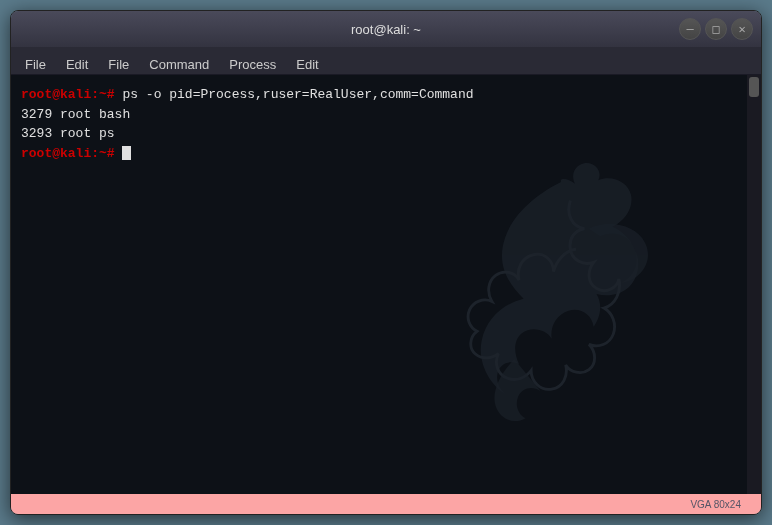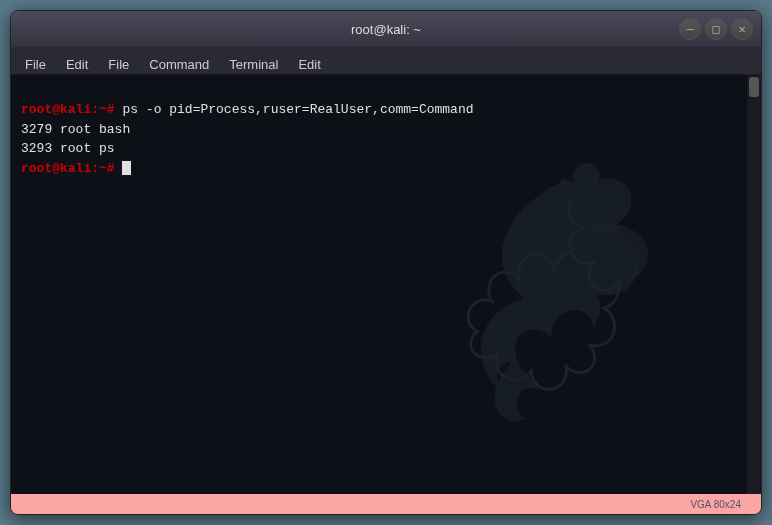--- a/index.html
+++ b/index.html
@@ -98,21 +98,21 @@
       bottom: 60px;
       right: 60px;
       width: 280px;
       height: 280px;
       opacity: 0.18;
     }
 
     .terminal-content {
       position: relative;
       z-index: 2;
-      padding: 25px 10px;
+      padding: 10px 10px;
       font-family: 'Courier New', monospace;
       font-size: 13px;
       line-height: 1.5;
     }
 
     .prompt-red {
       color: #cc0000;
       font-weight: bold;
     }
 
@@ -185,21 +185,21 @@
       <div class="win-btn">□</div>
       <div class="win-btn">✕</div>
     </div>
   </div>
 
   <div class="menu-bar">
     <span class="menu-item">File</span>
     <span class="menu-item">Edit</span>
     <span class="menu-item">File</span>
     <span class="menu-item">Command</span>
-    <span class="menu-item">Terminal</span>
+    <span class="menu-item">Process</span>
     <span class="menu-item">Edit</span>
   </div>
 
   <div class="terminal-body">
 
     <svg class="kali-dragon" viewBox="0 0 300 300" fill="none" xmlns="http://www.w3.org/2000/svg">
       <path d="M150 30 C130 40, 100 60, 90 90 C80 120, 95 140, 110 155 C90 160, 70 175, 65 200 C60 225, 75 250, 95 260 C85 255, 80 245, 82 235 C84 225, 95 220, 105 225 C100 215, 98 200, 108 192 C118 184, 135 188, 140 198 C138 185, 145 172, 158 168 C171 164, 183 172, 185 185 C192 175, 195 162, 188 150 C210 155, 228 145, 232 125 C236 105, 222 85, 205 78 C218 72, 228 58, 225 44 C222 30, 205 22, 190 28 C195 18, 185 8, 175 10 C165 12, 160 22, 165 32 C158 26, 148 25, 150 30Z" fill="#556677" opacity="0.8"></path>
       <path d="M160 50 C155 65, 162 78, 175 80 C165 82, 158 90, 160 102 C162 114, 174 120, 185 116 C178 125, 178 138, 188 144 C198 150, 210 144, 212 134 C215 148, 208 162, 196 165 C205 170, 210 182, 206 193 C202 204, 190 208, 180 204 C188 212, 188 225, 180 231 C172 237, 160 234, 155 226 C158 238, 152 250, 140 252 C128 254, 118 244, 118 232 C112 240, 102 244, 92 240 C82 236, 78 224, 83 214 C75 220, 65 220, 58 214 C51 208, 52 196, 60 190 C52 186, 48 176, 52 167 C56 158, 67 154, 76 158 C70 148, 72 136, 80 130 C88 124, 100 126, 105 135 C102 123, 108 111, 120 108 C132 105, 142 114, 142 126 C145 114, 154 104, 166 102" stroke="#667788" stroke-width="3" fill="none"></path>
 
       <path d="M180 80 C200 70, 230 75, 240 95 C250 115, 235 135, 215 138 C230 130, 235 115, 228 100 C221 85, 205 82, 192 88Z" fill="#556677" opacity="0.7"></path>

